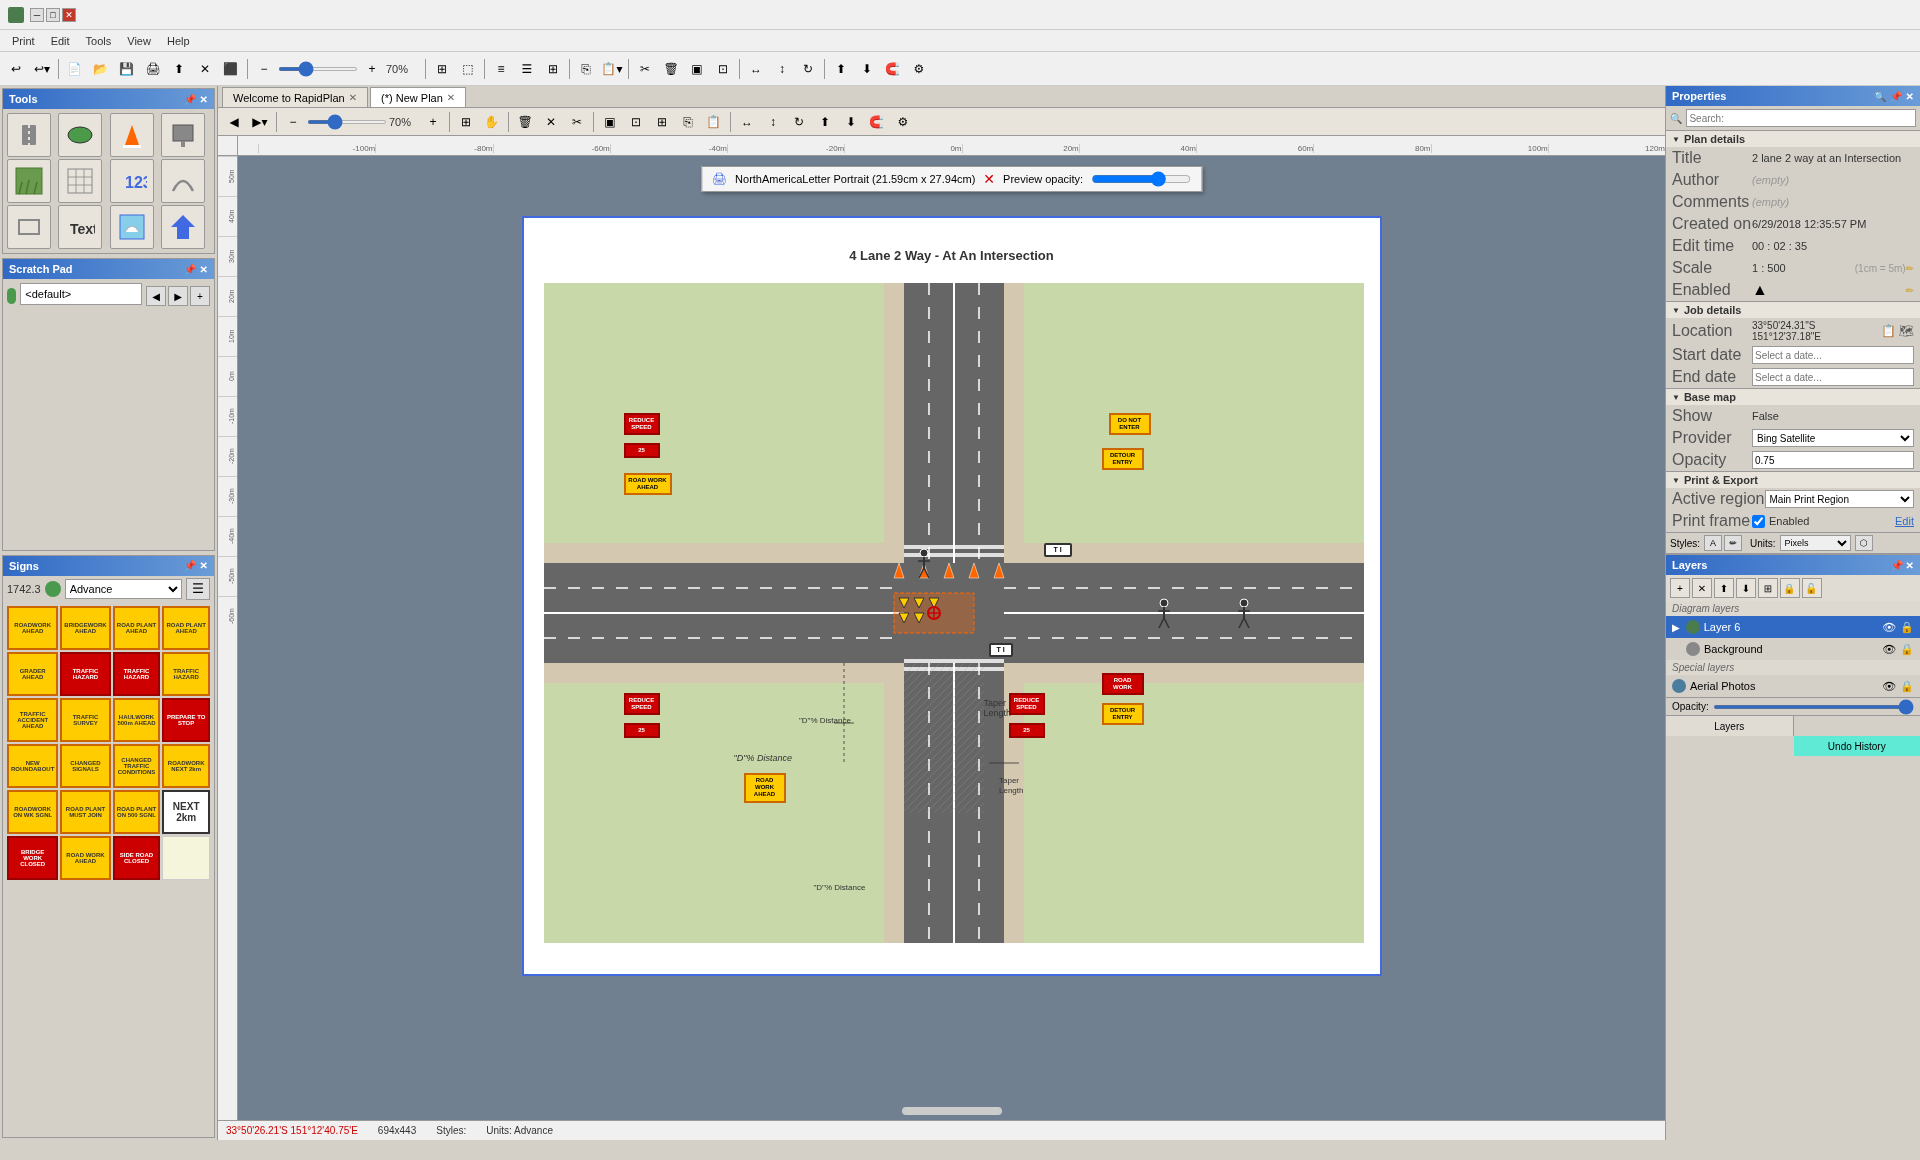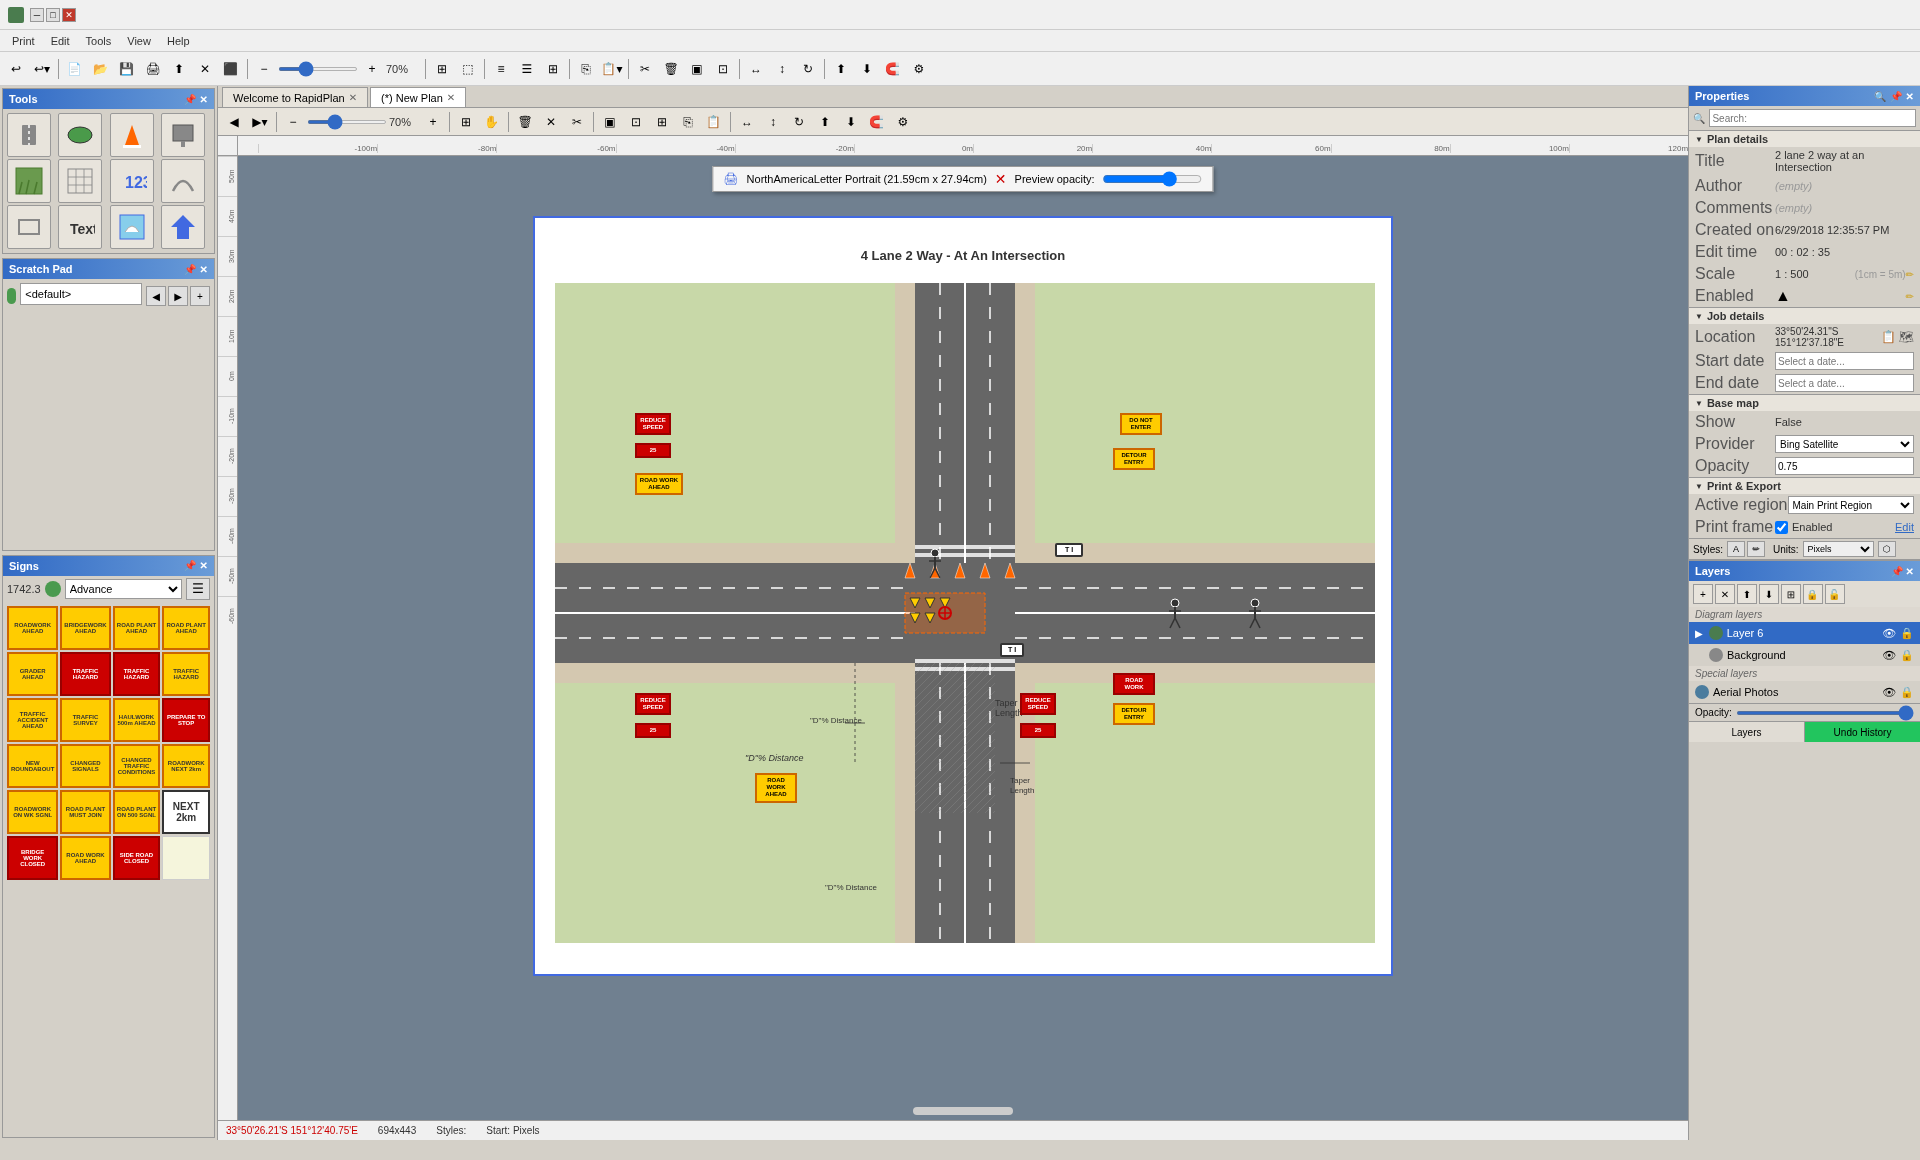--- a/index.html
+++ b/index.html
@@ -64,21 +64,21 @@
     .ruler-mark { display: inline-block; font-size: 9px; color: #666; border-left: 1px solid #ccc; padding-left: 2px; }
     #paper { background: white; border: 2px solid #4169e1; width: 860px; margin: 0 auto; min-height: 760px; position: relative; padding: 20px; }
     
     
     .paper-title { text-align: center; font-size: 13px; font-weight: bold; margin-bottom: 20px; color: #333; }
     
     
     .intersection-container { position: relative; width: 100%; height: 600px; }
 
     
-    #properties-panel { width: 232px; background: #d4d0c8; border-left: 1px solid #999; display: flex; flex-direction: column; overflow-y: auto; }
+    #properties-panel { width: 255px; background: #d4d0c8; border-left: 1px solid #999; display: flex; flex-direction: column; overflow-y: auto; }
     #prop-header { background: linear-gradient(to right, #316ac5, #6a9cd8); color: white; padding: 2px 6px; font-size: 11px; font-weight: bold; height: 20px; display: flex; align-items: center; }
     .prop-section { border-bottom: 1px solid #999; }
     .prop-section-header { background: #e8e4dc; padding: 2px 6px; font-size: 11px; font-weight: bold; color: #333; display: flex; align-items: center; gap: 4px; cursor: pointer; }
     .prop-section-header::before { content: '▼'; font-size: 8px; }
     .prop-row { display: flex; align-items: center; padding: 2px 6px; min-height: 20px; }
     .prop-label { color: #555; font-size: 16px; min-width: 80px; }
     .prop-value { color: #333; font-size: 11px; flex: 1; }
     .prop-value.italic { color: #999; font-style: italic; }
     .prop-input { height: 18px; border: 1px solid #999; background: white; font-size: 10px; flex: 1; padding: 0 2px; }
     .prop-select { height: 18px; border: 1px solid #999; background: white; font-size: 10px; flex: 1; }
@@ -565,21 +565,21 @@
         </div>
 
         <div style="position:absolute;bottom:5px;left:50%;transform:translateX(-50%);width:100px;height:8px;background:#ccc;border-radius:4px;"></div>
       </div>
     </div>
 
     <div id="status-bar">
       <span class="status-coords">33°50'26.21'S 151°12'40.75'E</span>
       <span>694x443</span>
       <span>Styles:</span>
-      <span>Start: Pixels</span>
+      <span>Units: Advance</span>
     </div>
   </div>
 
   <div id="properties-panel">
     <div id="prop-header">
       <span>Properties</span>
       <div style="display:flex;gap:3px;margin-left:auto;">
         <span style="cursor:pointer;color:white;font-size:10px;">🔍</span>
         <span style="cursor:pointer;color:white;font-size:10px;">📌</span>
         <span style="cursor:pointer;color:white;font-size:10px;">✕</span>
@@ -754,19 +754,19 @@
         <span style="font-size:11px;cursor:pointer;">🔒</span>
       </div>
 
       <div style="padding:3px 6px;display:flex;align-items:center;gap:4px;border-top:1px solid #999;">
         <span style="font-size:10px;">Opacity:</span>
         <input type="range" style="flex: 1 1 0%; height: 4px; accent-color: rgb(49, 106, 197);" min="0" max="100" value="100">
       </div>
 
       <div style="display:flex;border-top:1px solid #999;">
         <button style="flex:1;height:20px;font-size:10px;border:none;background:#e0dcd4;border-right:1px solid #999;cursor:pointer;">Layers</button>
-        <button style="flex:1;height:20px;font-size:10px;border:none;background:#22c55e;cursor:pointer;">Undo History</button>
+        <button style="flex:1;height:20px;font-size:10px;border:none;background:#5eead4;cursor:pointer;margin-top:20px;">Undo History</button>
       </div>
     </div>
 
   </div>
 
 </div>
 
 </body></html>

